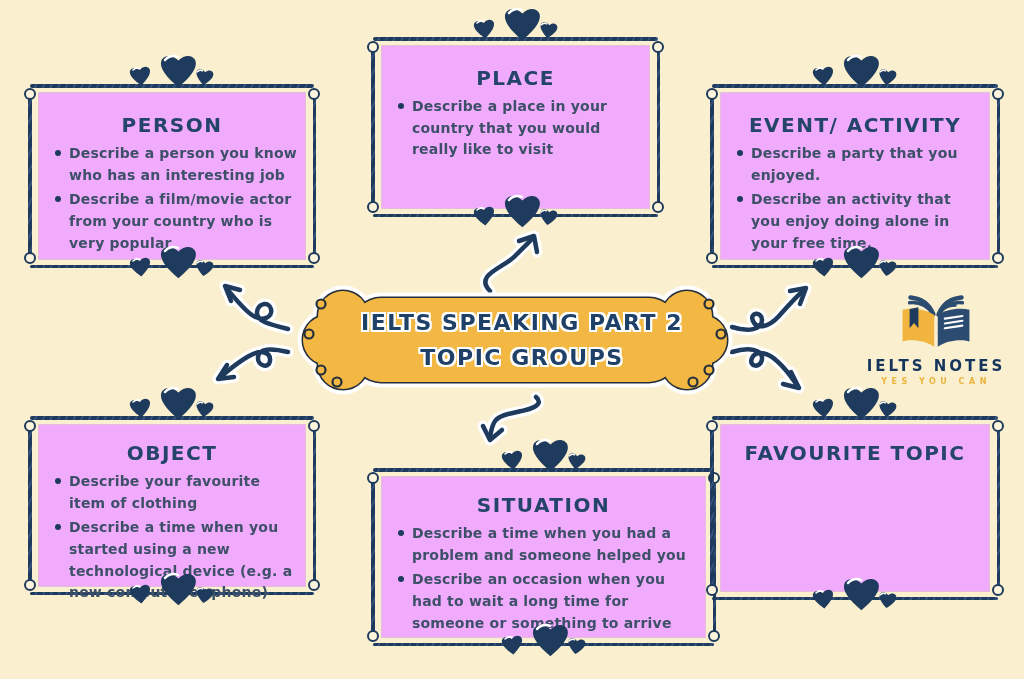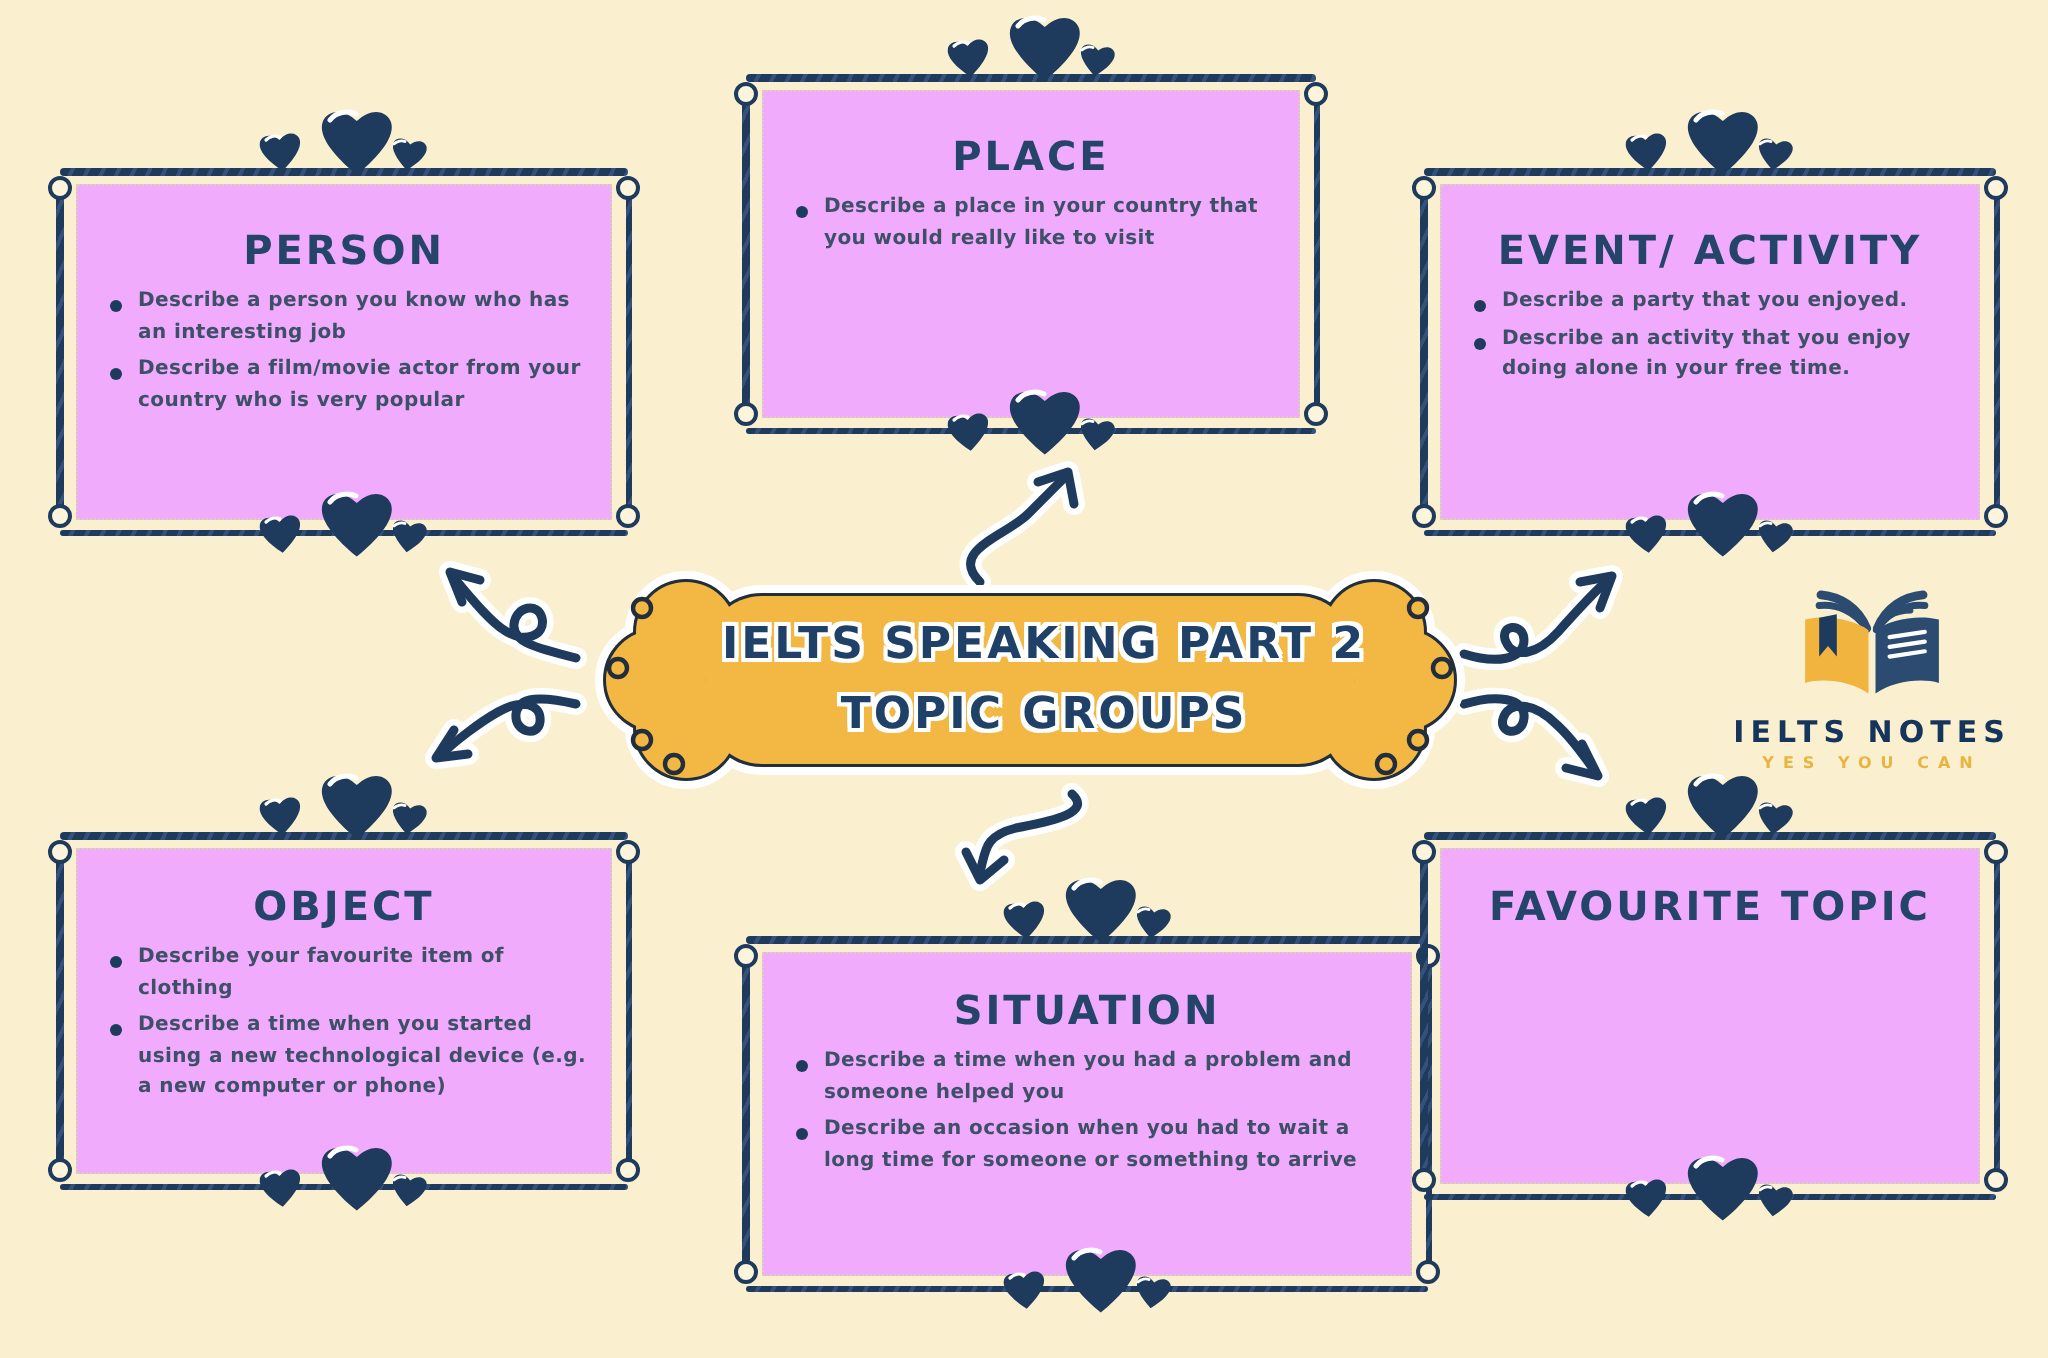--- a/index.html
+++ b/index.html
@@ -14,21 +14,21 @@
   .line.h.bot{bottom:0;}
   .line.v{top:9px;bottom:9px;width:3.5px;}
   .line.v.lft{left:0;}
   .line.v.rgt{right:0;}
   .ring{position:absolute;width:8px;height:8px;border:2.5px solid #1E3A5C;border-radius:50%;background:#FDF4DC;box-sizing:content-box;}
   .ring.tl{left:-4px;top:4px;}  .ring.tr{right:-4px;top:4px;}
   .ring.bl{left:-4px;bottom:4px;} .ring.br{right:-4px;bottom:4px;}
   .card-white{position:absolute;left:10px;right:10px;top:8px;bottom:8px;background:#f0abfc;border:1px dotted #D8D0B8;}
   .card-title{margin:20px 6px 2px;text-align:center;font-size:20px;font-weight:bold;letter-spacing:1.5px;color:#24446A;}
   .card-list{margin:6px 0 0;padding:0 8px 0 30px;list-style:none;}
-  .card-item{position:relative;font-size:10px;font-weight:bold;color:#3E5068;line-height:1.55;letter-spacing:0.2px;margin-bottom:3px;}
+  .card-item{position:relative;font-size:14px;font-weight:bold;color:#3E5068;line-height:1.55;letter-spacing:0.2px;margin-bottom:3px;}
   .card-item::before{content:"";position:absolute;left:-14px;top:7px;width:6px;height:6px;border-radius:50%;background:#1E3A5C;}
   .hearts{position:absolute;left:50%;transform:translateX(-50%);}
   .hearts.top-hearts{top:-33px;}
   .hearts.bot-hearts{bottom:-22px;}
   .trio{display:block;}
 
   
   .arrows{position:absolute;inset:0;pointer-events:none;}
   .arrows path.halo{stroke:#FFFFFF;stroke-width:11;fill:none;stroke-linecap:round;stroke-linejoin:round;}
   .arrows path.ink{stroke:#1E3A5C;stroke-width:4.5;fill:none;stroke-linecap:round;stroke-linejoin:round;}

